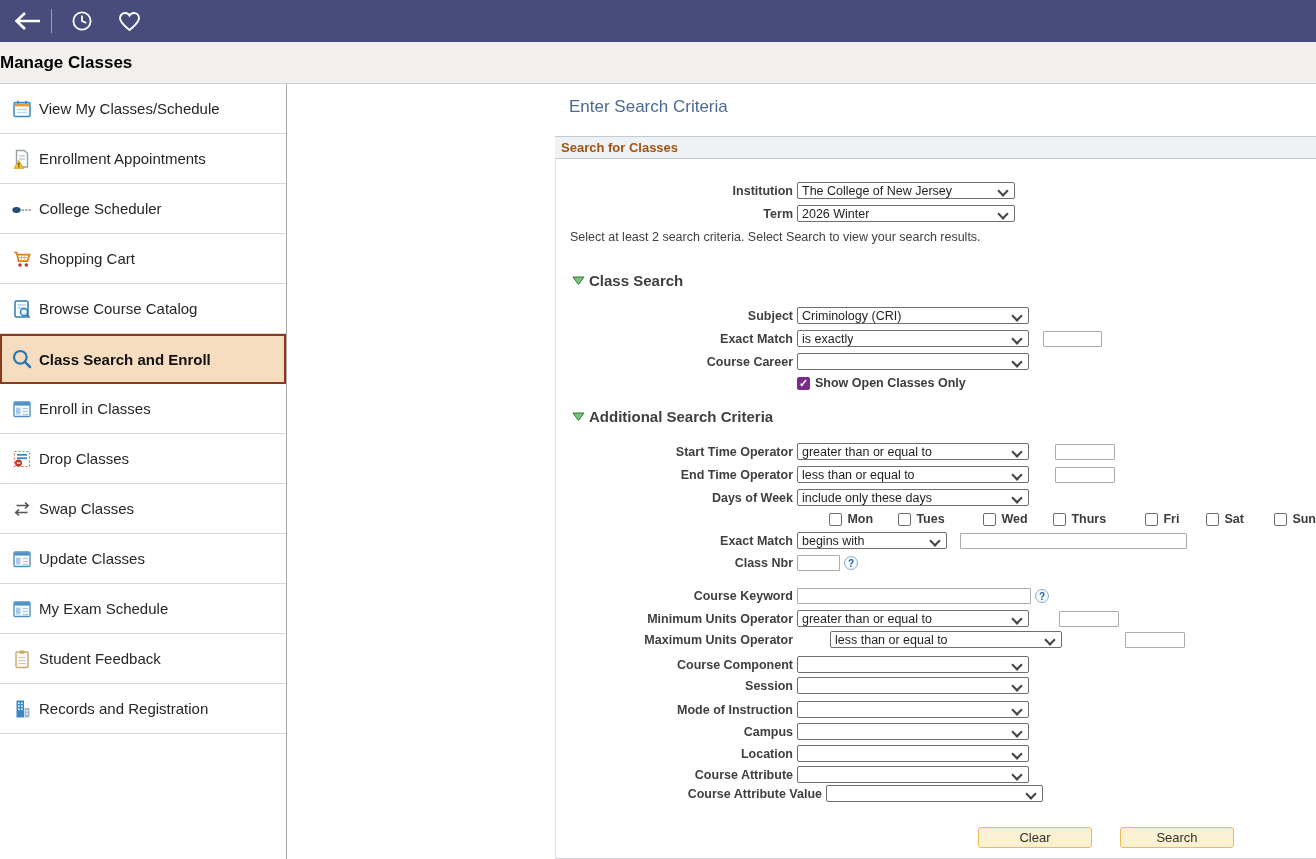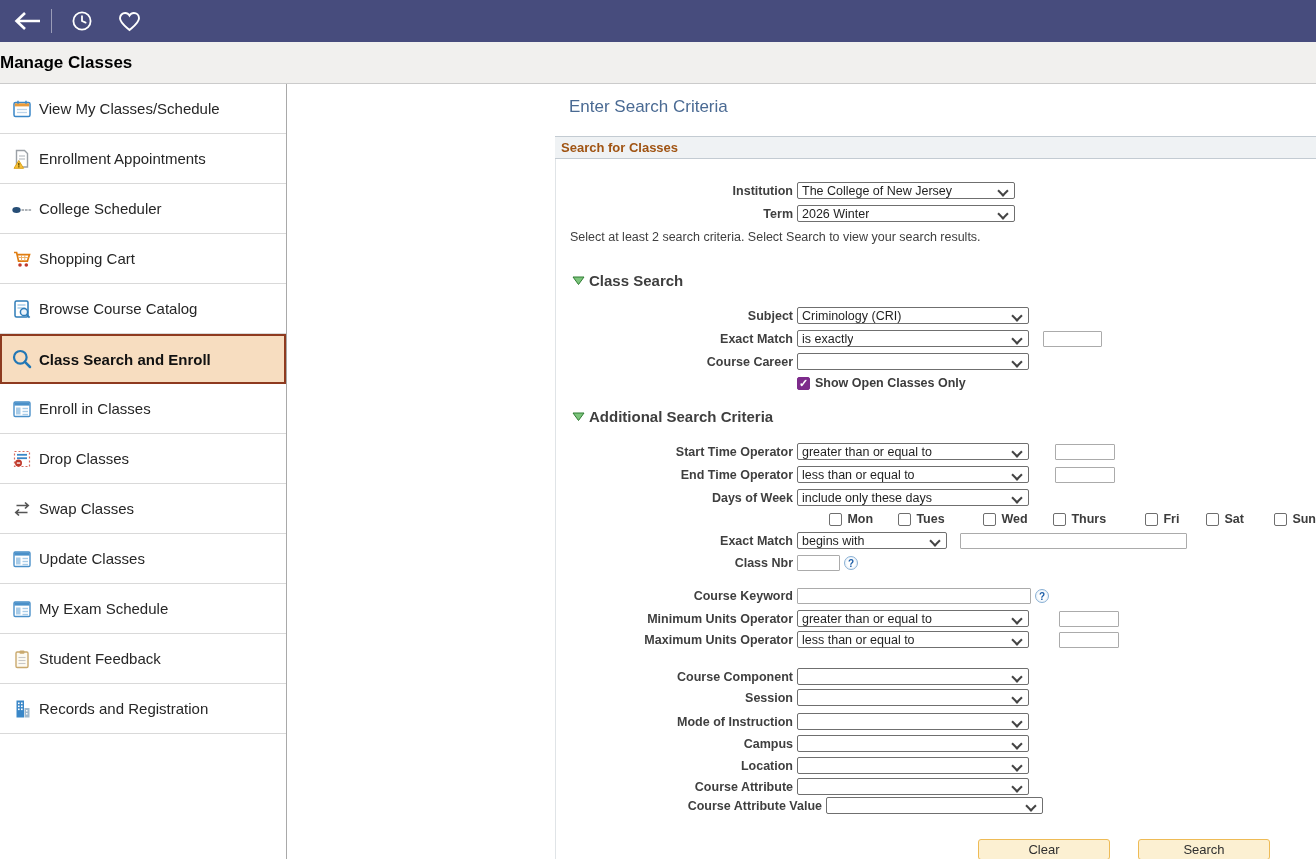--- a/index.html
+++ b/index.html
@@ -80,21 +80,21 @@
   .day:nth-child(2){ width:69px; } .day:nth-child(3){ width:85px; }
   .day:nth-child(4){ width:70px; } .day:nth-child(5){ width:92px; }
   .day:nth-child(6){ width:61px; } .day:nth-child(7){ width:68px; }
 
   .help { width:14px; height:14px; border:1px solid #8ab0d4; border-radius:50%;
     background:radial-gradient(#ffffff 40%, #d9e8f5); color:#1d5ea8; font-size:10px;
     font-weight:700; display:inline-flex; align-items:center; justify-content:center;
     margin-left:4px; cursor:pointer; }
 
   .btn-row { margin-top:25px; margin-left:422px; display:flex; gap:28px; }
-  .btn { width:132px; height:21px; background:#fcf0d2; border:1px solid #eebb56;
+  .btn { width:114px; height:21px; background:#fcf0d2; border:1px solid #eebb56;
     border-radius:3px; font-size:13px; color:#2f2f2f; cursor:pointer;
     font-family:"Liberation Sans", sans-serif; }
 </style>
 </head>
 <body>
 
 <div class="topbar">
   <span class="tb-btn tb-back">
     <svg width="30" height="24" viewBox="0 0 30 24">
         <path d="M13 4 L4.5 12 L13 20 M5 12 H28" fill="none" stroke="#fff" stroke-width="2.6"></path>
@@ -464,21 +464,21 @@
         </div>
 
         <div class="row" style="margin-bottom:4px;">
           <span class="lbl">Minimum Units Operator</span>
           <span class="select w232">
               <span class="sv">greater than or equal to</span>
             </span>
           <input class="tinput in60b" value="" style="">
         </div>
 
-        <div class="row" style="margin-bottom:20px;">
+        <div class="row" style="margin-bottom:8px;gap:33px;">
           <span class="lbl">Maximum Units Operator</span>
           <span class="select w232">
               <span class="sv">less than or equal to</span>
             </span>
           <input class="tinput in60b" value="" style="">
         </div>
 
         <div class="row" style="margin-bottom:4px;">
           <span class="lbl">Course Component</span>
           <span class="select w232">

